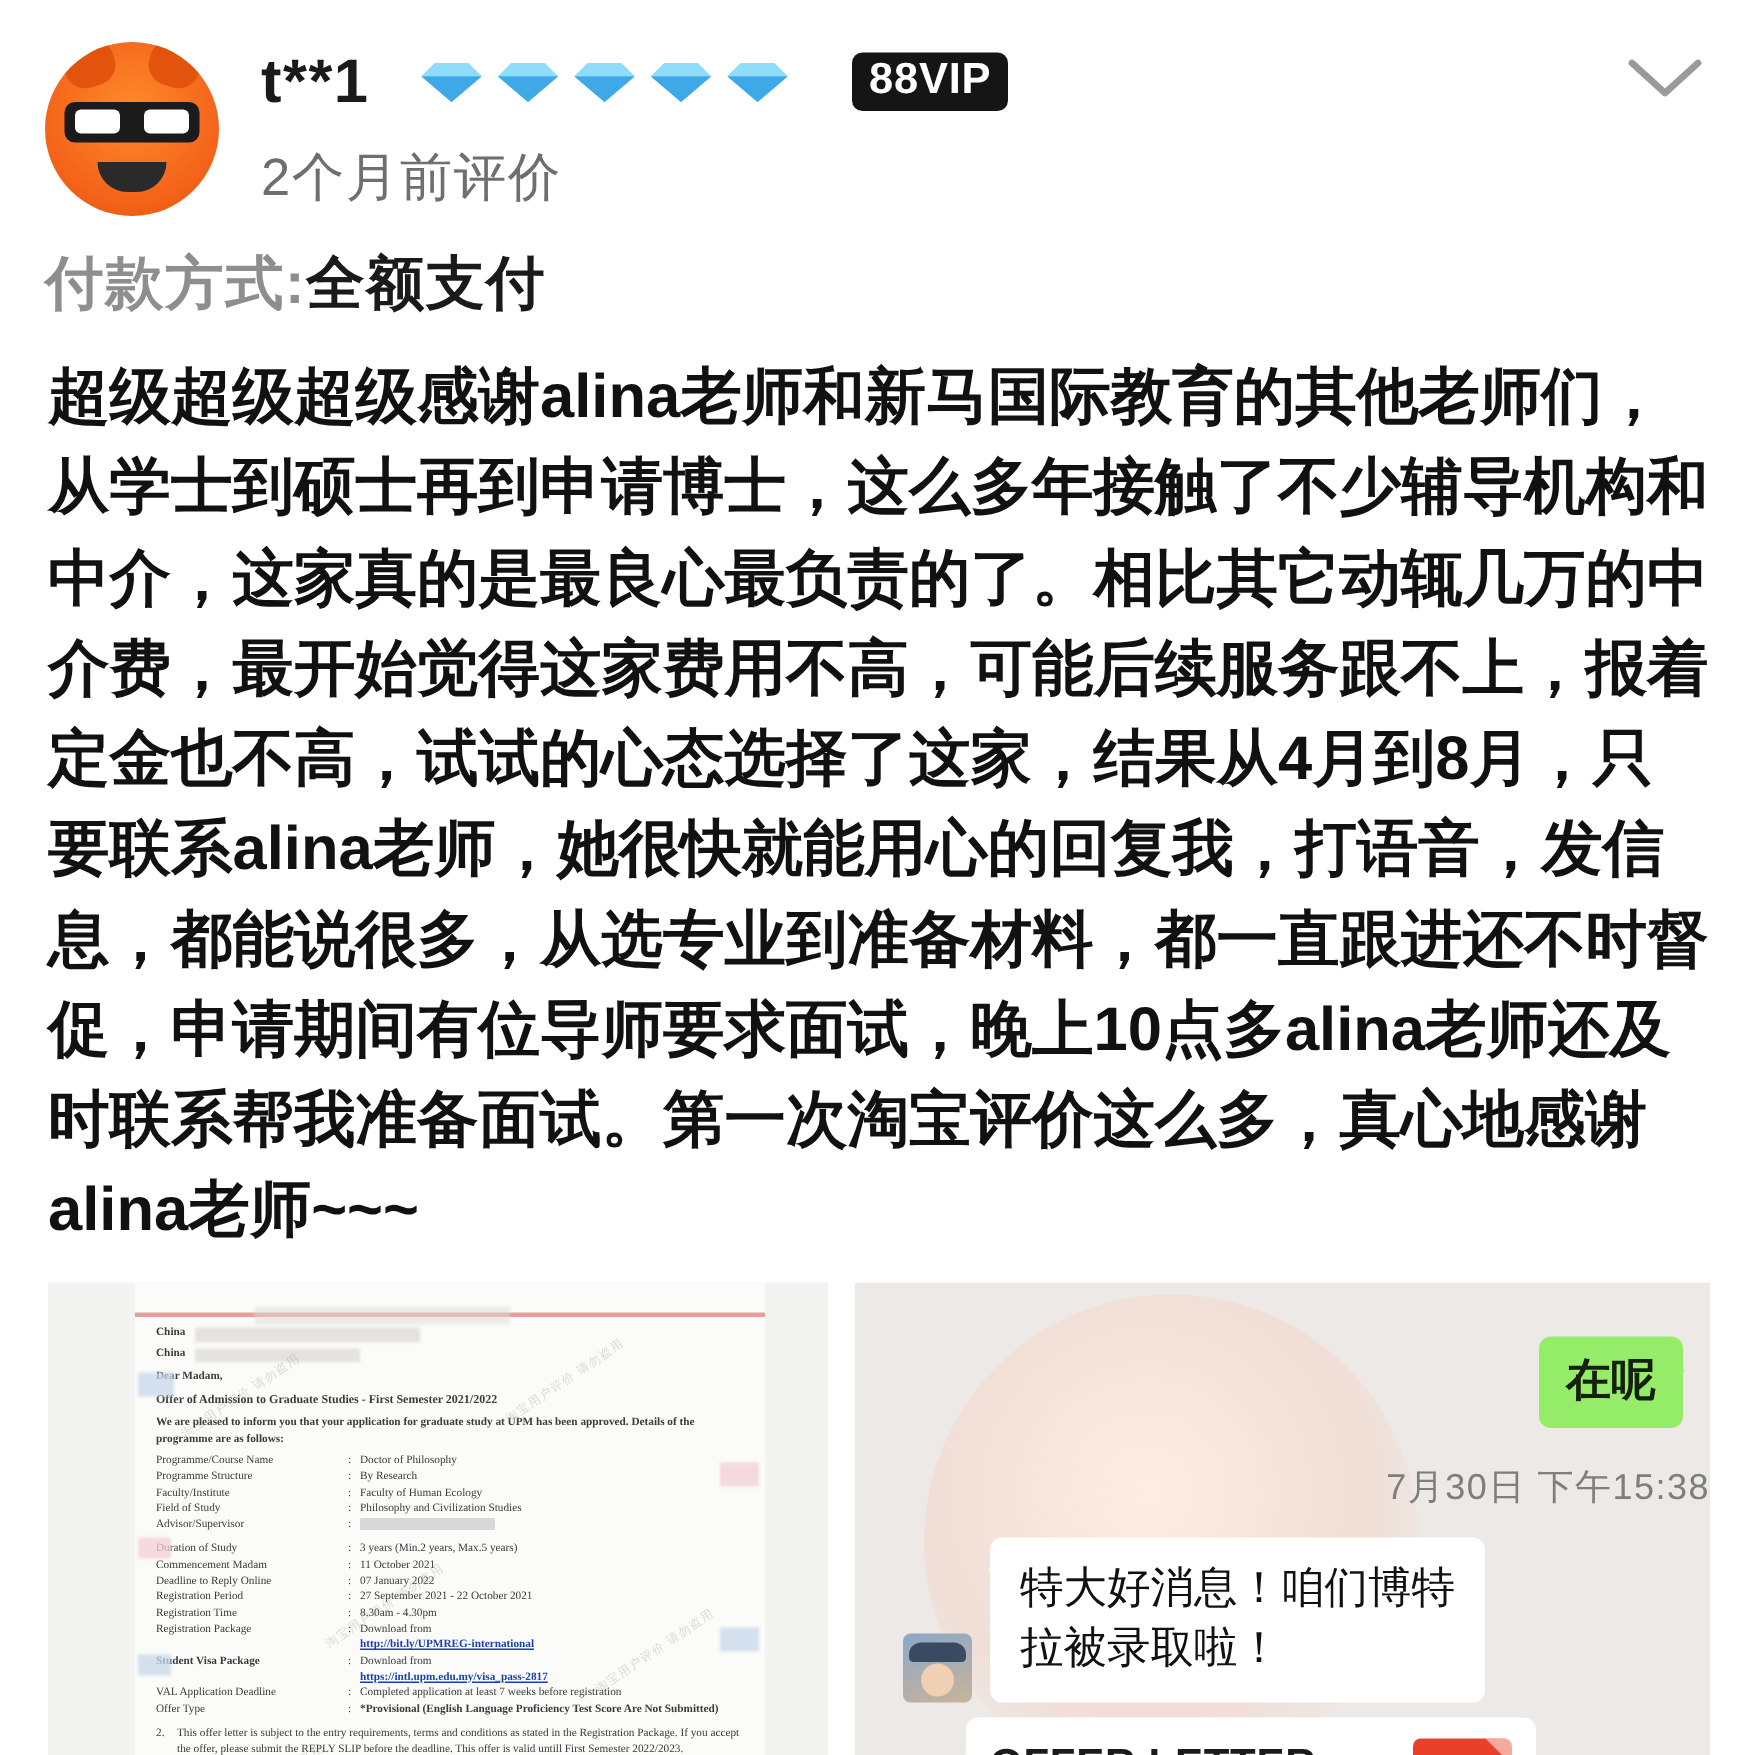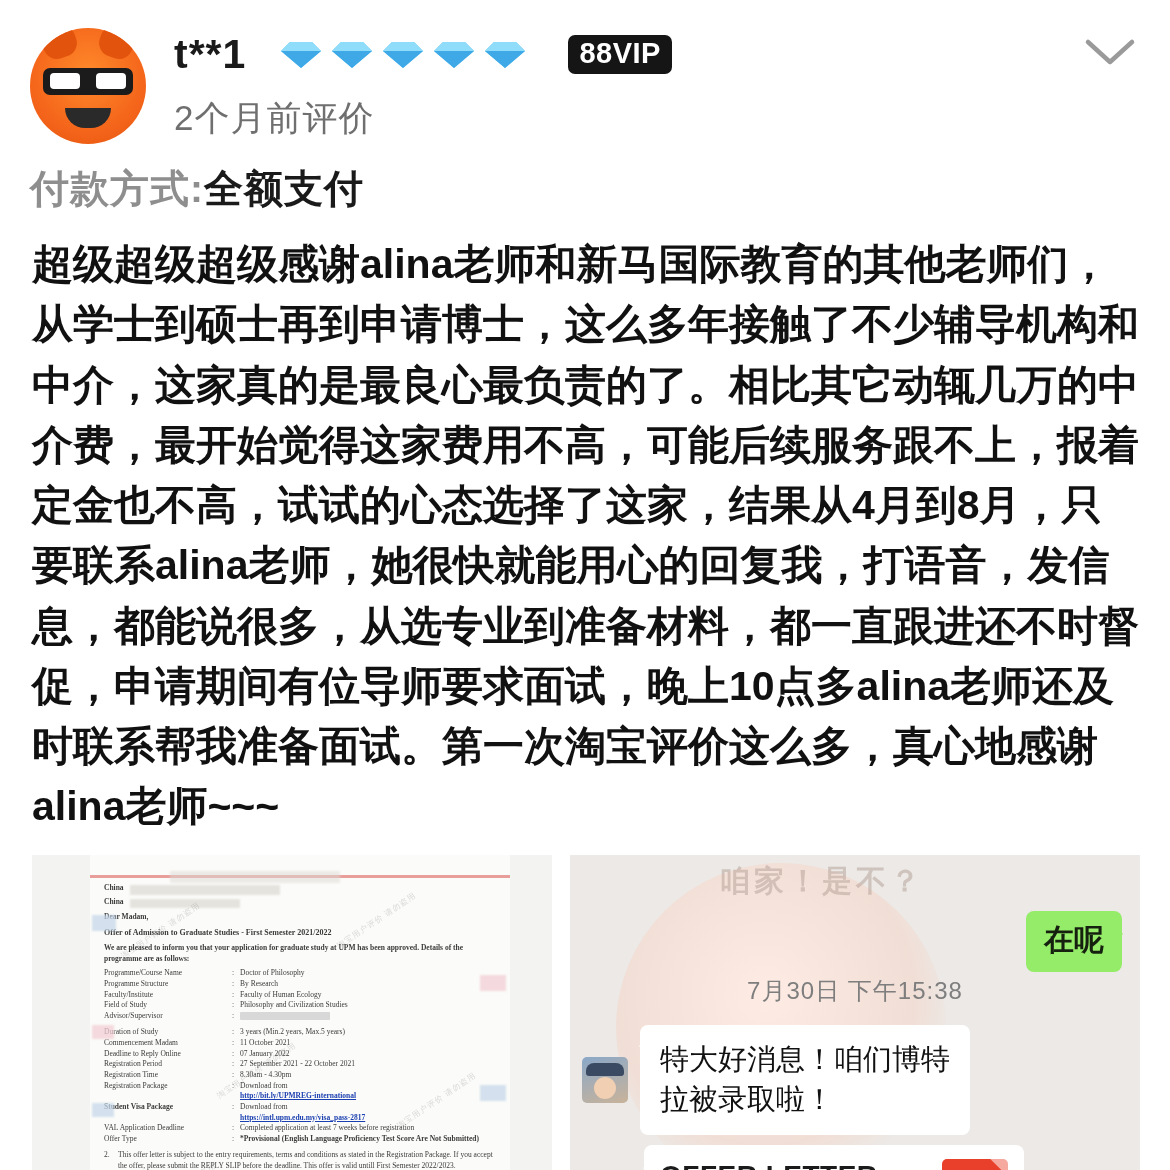--- a/index.html
+++ b/index.html
@@ -241,48 +241,48 @@
     position: absolute;
     top: 6px; left: 150px;
     font-size: 30px;
     color: #b9a59c;
     font-weight: bold;
     letter-spacing: 4px;
     opacity: .55;
   }
   .bubble-green {
     position: absolute;
-    right: 18px; top: 56px;
+    right: 18px; top: 36px;
     background: #95ec69;
     border-radius: 8px;
     padding: 9px 18px 11px 18px;
     font-size: 30px;
     color: #15200f;
     font-weight: bold;
   }
   .bubble-green:after {
     content: "";
     position: absolute;
     right: -8px; top: 16px;
     border: 7px solid transparent;
     border-left-color: #95ec69;
   }
   .chat-time {
     position: absolute;
     top: 120px; left: 0; right: 0;
-    text-align: center;
+    text-align: right;
     font-size: 24px;
     color: #7e7e7e;
     letter-spacing: 1px;
   }
   .msg-row {
     position: absolute;
-    left: 12px;
+    left: 32px;
     display: flex;
-    align-items: center;
+    align-items: flex-end;
   }
   .msg-row.r1 { top: 170px; }
   .chat-avatar {
     width: 46px; height: 46px;
     border-radius: 5px;
     background: linear-gradient(160deg,#8aa8c8,#c9b39a);
     flex: 0 0 auto;
     position: relative;
     overflow: hidden;
   }
@@ -553,21 +553,20 @@
       <div class="wm" style="left:240px; top:60px;">淘宝用户评价 请勿盗用</div>
       <div class="wm" style="left:120px; top:210px;">淘宝用户评价 请勿盗用</div>
       <div class="wm" style="left:300px; top:240px;">淘宝用户评价 请勿盗用</div>
       <div class="wm" style="left:40px; top:330px;">淘宝用户评价 请勿盗用</div>
 
     </div>
   </div>
 
   <div class="chat-card">
     <div class="chat-bg-face"></div>
-    <div class="chat-top-text">咱家！是不？</div>
 
     <div class="bubble-green">在呢</div>
 
     <div class="chat-time">7月30日 下午15:38</div>
 
     <div class="msg-row r1">
       <div class="chat-avatar">
         <div class="hat"></div>
         <div class="face"></div>
       </div>

